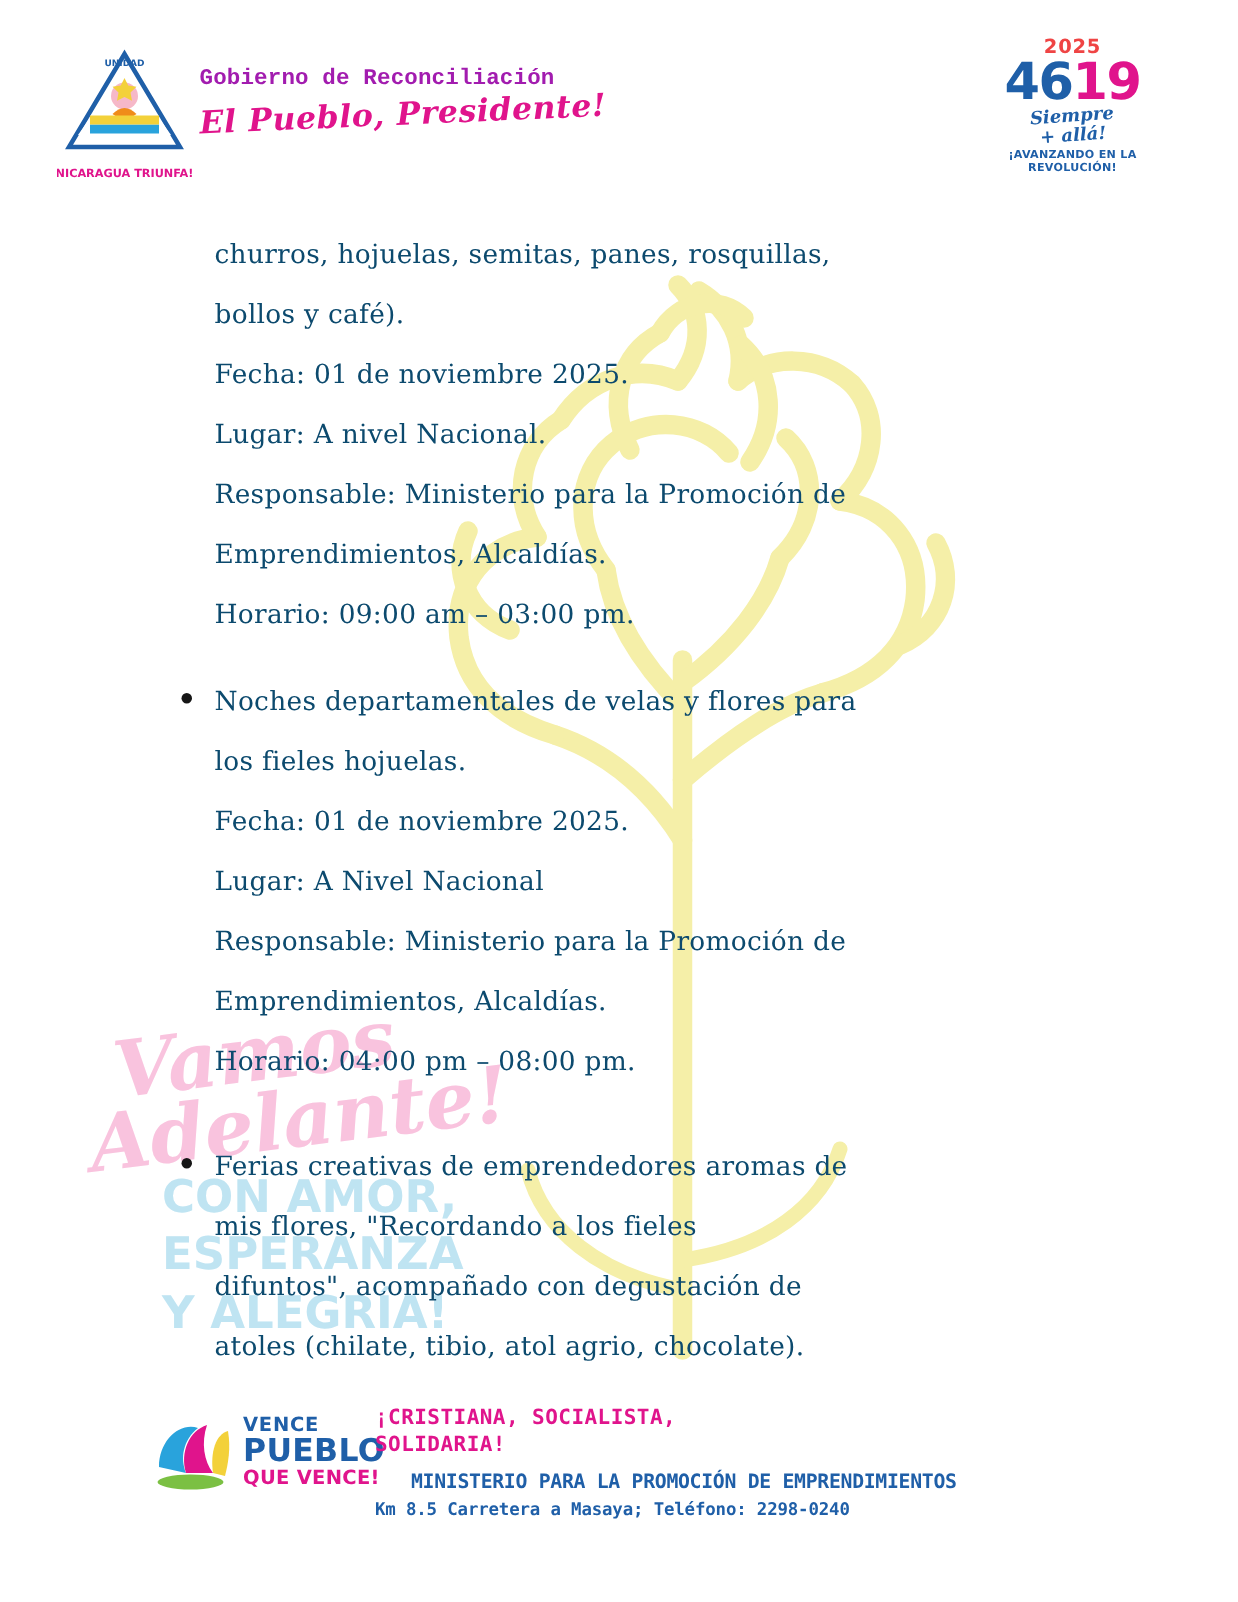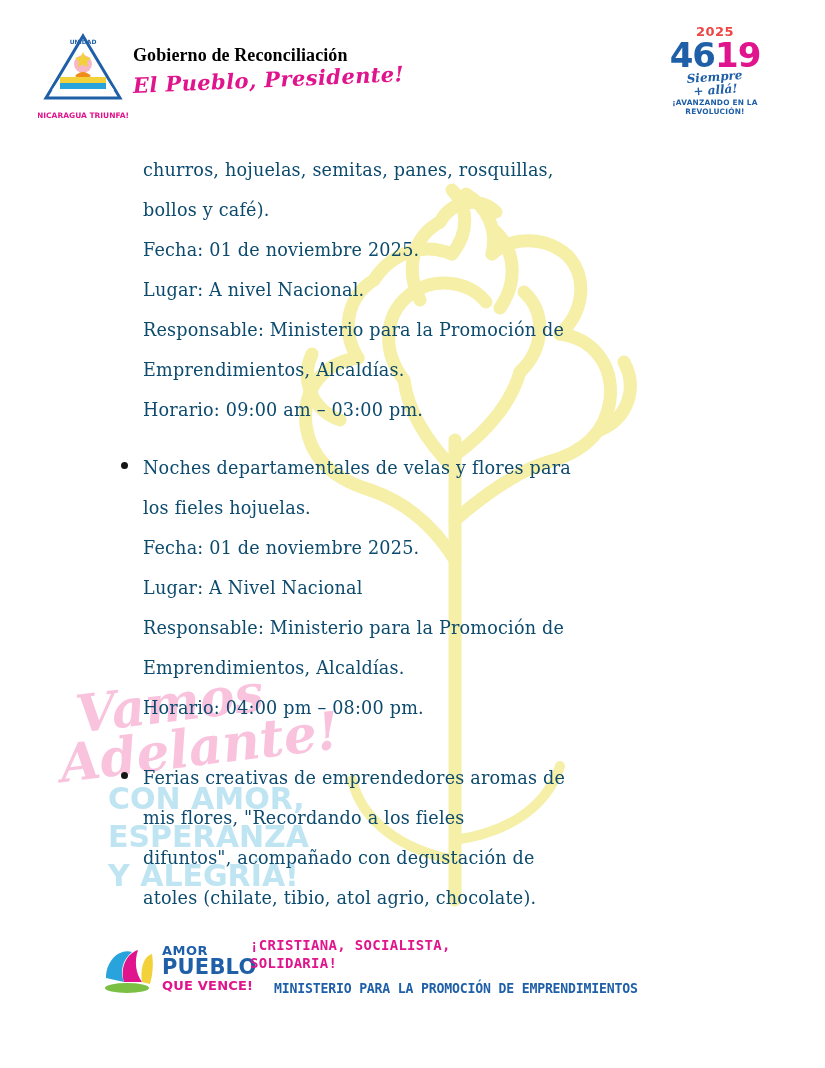--- a/index.html
+++ b/index.html
@@ -41,24 +41,24 @@
     top: 28px;
     width: 90px;
     height: 95px;
   }
   .header-text {
     position: absolute;
     left: 133px;
     top: 44px;
   }
   .header-title {
-    font-family: Liberation Serif, serif;
-    font-size: 18px;
-    font-weight: bold;
-    color: #000000;
+    font-family: Liberation Mono, monospace;
+    font-size: 15px;
+    font-weight: bold;
+    color: #a21caf;
     line-height: 1.25;
     letter-spacing: .1px;
   }
   .header-slogan {
     margin-top: 6px;
     font-family: "DejaVu Serif", serif;
     font-style: italic;
     font-weight: bold;
     font-size: 21px;
     color: #e0148c;
@@ -336,26 +336,27 @@
 
 <div class="footer">
   <div class="footer-logo">
     <svg width="58" height="56" viewBox="0 0 58 56" xmlns="http://www.w3.org/2000/svg">
       <path d="M6 40 C 6 22, 20 10, 32 14 C 22 22, 20 34, 24 44 Z" fill="#29a3dc"></path>
       <path d="M24 44 C 20 30, 26 16, 38 12 C 34 24, 36 36, 42 44 Z" fill="#e0148c"></path>
       <path d="M42 44 C 40 30, 44 18, 52 16 C 54 28, 52 38, 50 46 Z" fill="#f3d13a"></path>
       <ellipse cx="27" cy="50" rx="22" ry="5" fill="#7bc043"></ellipse>
     </svg>
     <div class="footer-logo-text">
-      <div class="fl1">AMOR</div>
+      <div class="fl1">VENCE</div>
       <div class="fl2">PUEBLO</div>
       <div class="fl3">QUE VENCE!</div>
     </div>
   </div>
 
   <div class="footer-right">
     <div class="footer-slogan">
       <div>¡CRISTIANA, SOCIALISTA,</div>
       <div>SOLIDARIA!</div>
     </div>
     <div class="footer-ministry">MINISTERIO PARA LA PROMOCIÓN DE EMPRENDIMIENTOS</div>
+    <div class="footer-address">Km 8.5 Carretera a Masaya; Teléfono: 2298-0240</div>
   </div>
 </div>
 
 </body></html>

